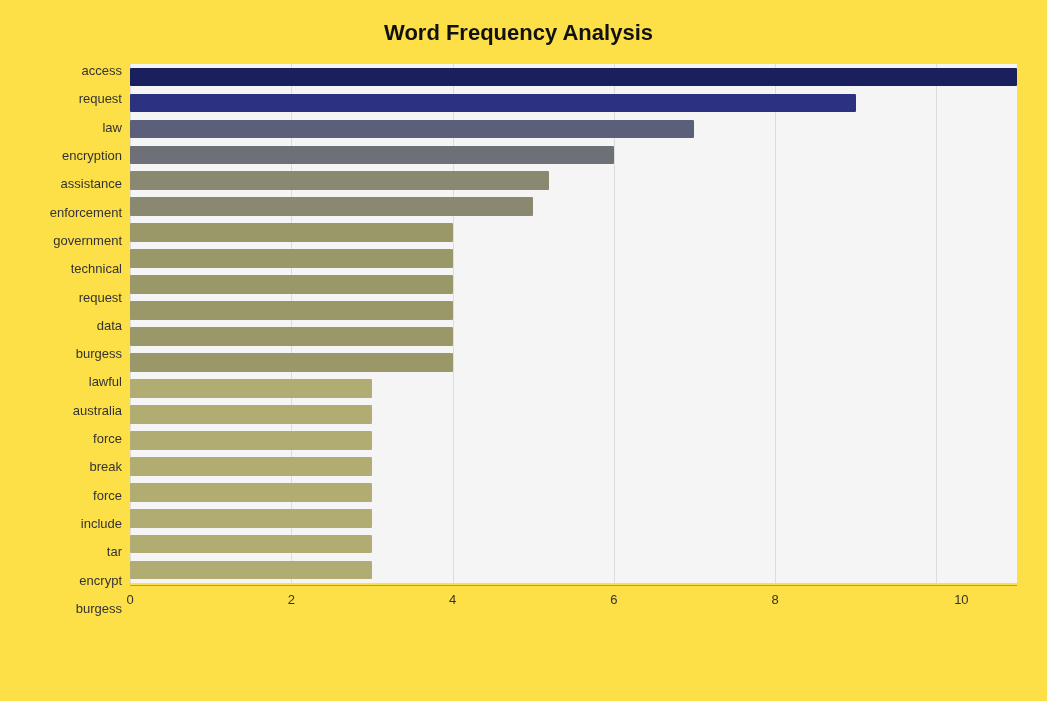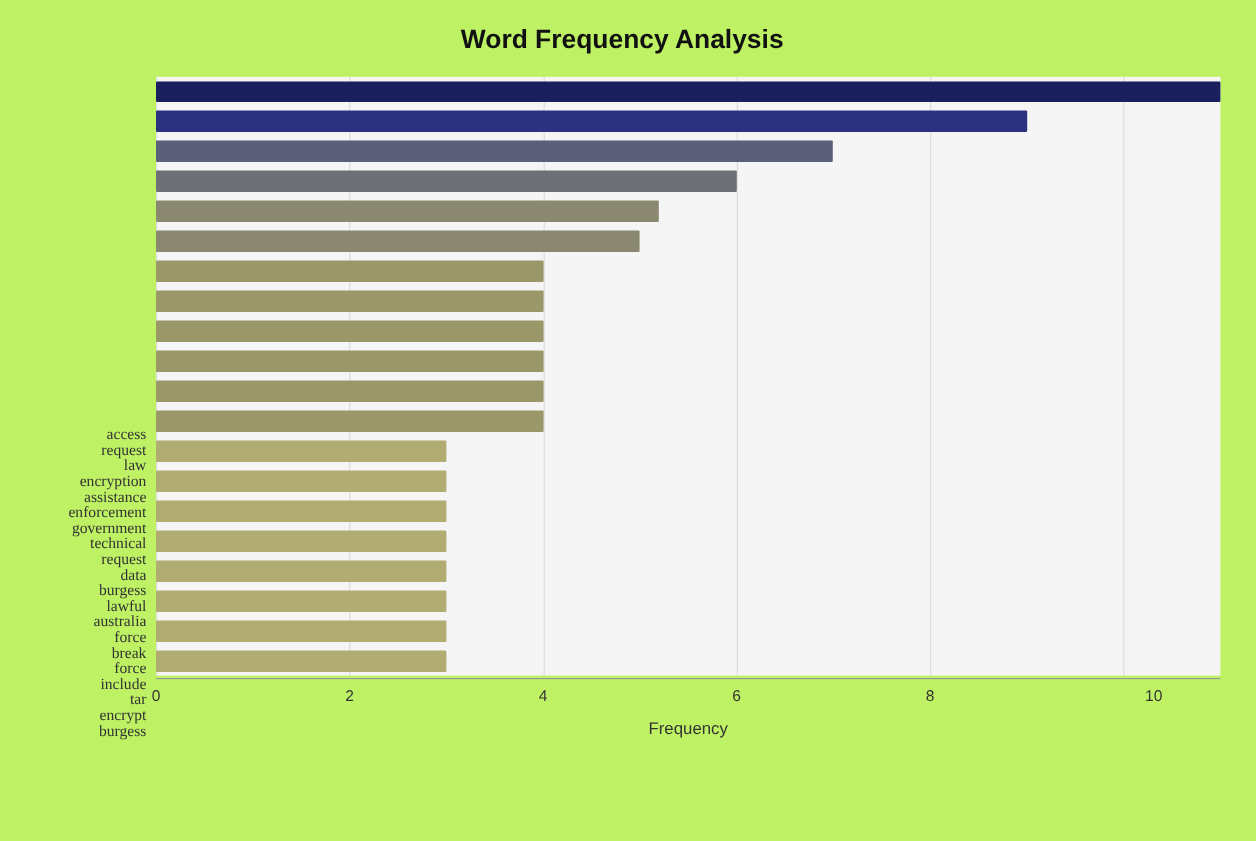--- a/index.html
+++ b/index.html
@@ -6,46 +6,45 @@
     body {
       background: #f5f5f5;
       font-family: Arial, sans-serif;
       width: 1047px;
       height: 701px;
       display: flex;
       align-items: center;
       justify-content: center;
     }
     .chart-container {
-      background: #bef264;
+      background: #fde047;
       width: 1047px;
       height: 701px;
       padding: 20px 30px 60px 20px;
       position: relative;
     }
     .chart-title {
       text-align: center;
       font-size: 22px;
       font-weight: bold;
       margin-bottom: 18px;
       color: #111;
     }
     .chart-area {
       display: flex;
       width: 100%;
       height: calc(100% - 70px);
     }
     .y-labels {
       display: flex;
       flex-direction: column;
-      justify-content: flex-end;
+      justify-content: space-between;
       width: 110px;
       flex-shrink: 0;
       padding-right: 8px;
-      font-family: Liberation Serif, serif;
     }
     .y-label {
       text-align: right;
       font-size: 13px;
       color: #333;
       line-height: 1;
     }
     .bars-and-x {
       flex: 1;
       display: flex;
@@ -208,16 +207,15 @@
           </div>
       </div>
       <div class="x-axis" id="x-axis">
           <span class="x-tick" style="left: 0%;">0</span>
           <span class="x-tick" style="left: 18.1818%;">2</span>
           <span class="x-tick" style="left: 36.3636%;">4</span>
           <span class="x-tick" style="left: 54.5455%;">6</span>
           <span class="x-tick" style="left: 72.7273%;">8</span>
           <span class="x-tick" style="left: 90.9091%; margin-left: 25px;">10</span>
         </div>
-      <div class="x-axis-label">Frequency</div>
     </div>
   </div>
 </div>
 
 </body></html>

